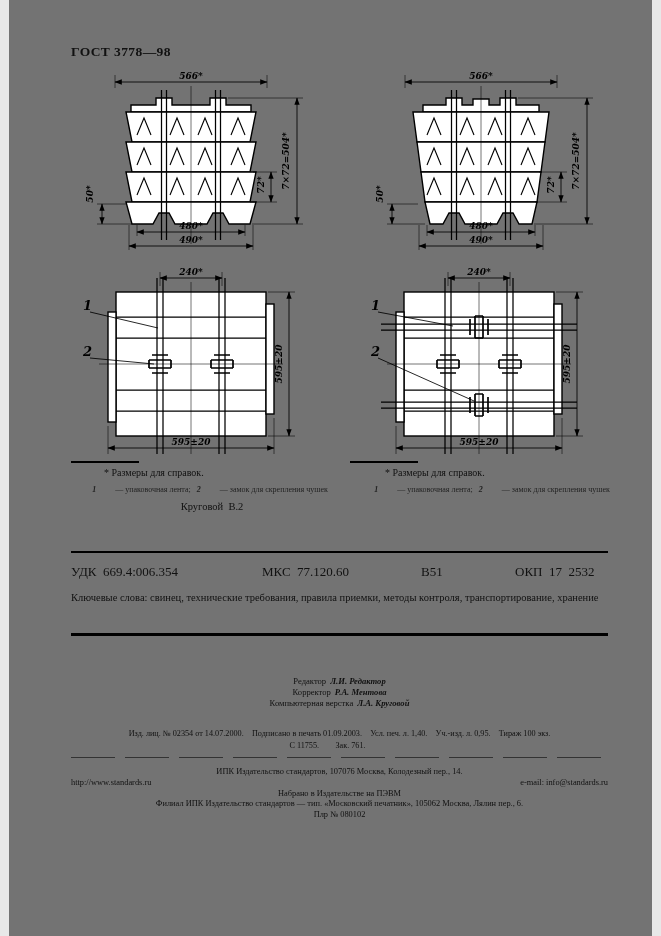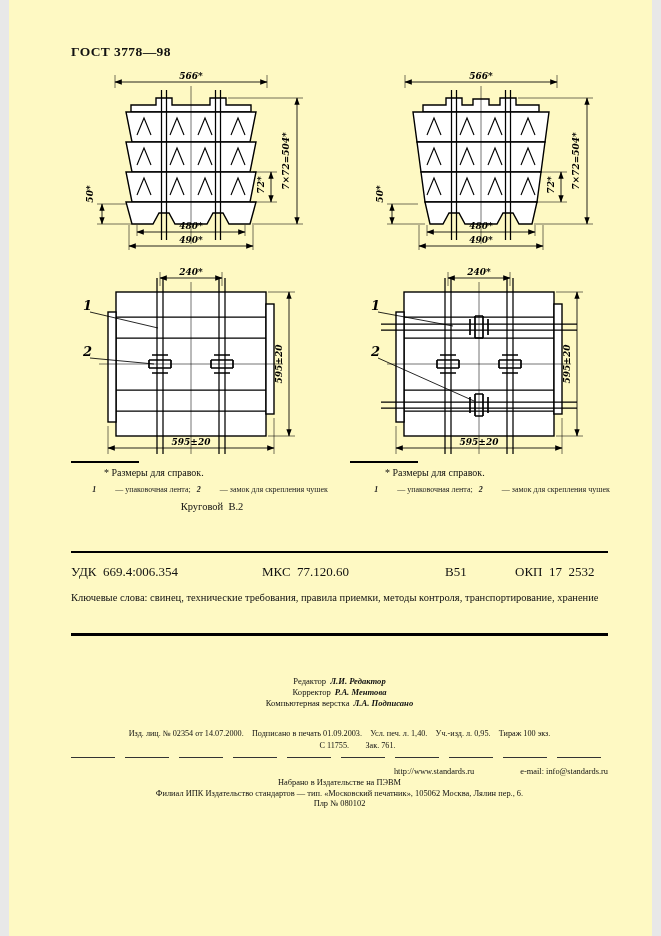--- a/index.html
+++ b/index.html
@@ -1,37 +1,37 @@
 <!DOCTYPE html>
 <html><head>
 <meta charset="utf-8">
 <style>
   html,body{margin:0;padding:0;background:#e8e8e8;}
-  .page{position:relative;width:643px;height:936px;background:#fef9c3;margin:0 auto;
+  .page{position:relative;width:643px;height:936px;background:#737373;margin:0 auto;
         font-family:"Liberation Serif","DejaVu Serif",serif;color:#111;overflow:hidden;}
   .abs{position:absolute;}
   .doc-header{left:62px;top:44px;font-size:13.5px;font-weight:bold;letter-spacing:.4px;}
   .pre{white-space:pre;}
   .center{text-align:center;}
   .rule{background:#000;}
   .fnrule{height:2.2px;width:68px;background:#000;}
   .footnote{font-size:10px;}
   .legend{font-size:8px;color:#222;}
   .legend .it{font-style:italic;font-weight:bold;}
   .legend .t{margin-left:19px;}
   .legend .n2{margin-left:6px;}
   .figcap{font-size:10.5px;}
   .udkrow{font-size:13px;}
   .keywords{font-size:10.5px;line-height:14px;text-align:justify;}
   .editors{font-size:8.6px;line-height:11.2px;}
   .editors .nm{font-style:italic;font-weight:bold;margin-left:4px;}
   .printline{font-size:8.2px;line-height:12px;}
   .dashrule{height:1.2px;background:repeating-linear-gradient(90deg,#333 0 44px,transparent 44px 54px);}
   .publisher{font-size:8.4px;line-height:10.8px;}
-  .weline{display:flex;justify-content:flex-end;gap:46px;}
+  .weline{display:flex;justify-content:space-between;gap:46px;}
   
   svg{display:block;}
   .o{fill:#fff;stroke:#000;stroke-width:1.4;stroke-linejoin:miter;}
   .m{fill:none;stroke:#000;stroke-width:1.1;}
   .s{fill:none;stroke:#000;stroke-width:1.25;}
   .lk{fill:none;stroke:#000;stroke-width:1.7;}
   .cl{fill:none;stroke:#000;stroke-width:.55;}
   .dl{fill:none;stroke:#000;stroke-width:.85;}
   .dt{font:italic 700 9px "DejaVu Serif",serif;fill:#000;}
   .pos{font:italic 700 13px "DejaVu Serif",serif;fill:#000;}
@@ -211,40 +211,41 @@
     <span class="it">1</span><span class="t">— упаковочная лента;</span><span class="it n2">2</span><span class="t">— замок для скрепления чушек</span>
   </div>
 
   <div class="abs figcap center pre" style="left:62px;top:501px;width:282px">Круговой  В.2</div>
 
   <div class="abs rule" style="left:62px;top:551px;width:537px;height:1.5px"></div>
 
   <div class="abs udkrow" style="left:0;top:564px;width:661px;height:14px">
     <span class="abs pre" style="left:62px">УДК  669.4:006.354</span>
     <span class="abs pre" style="left:253px">МКС  77.120.60</span>
-    <span class="abs pre" style="left:436px">В51</span>
+    <span class="abs pre" style="left:412px">В51</span>
     <span class="abs pre" style="left:506px">ОКП  17  2532</span>
   </div>
 
   <div class="abs keywords" style="left:62px;top:591px;width:540px">Ключевые слова: свинец, технические требования, правила приемки, методы контроля, транспортирование, хранение</div>
 
   <div class="abs rule" style="left:62px;top:633px;width:537px;height:2.5px"></div>
 
   <div class="abs editors center" style="left:62px;top:676px;width:537px">
     <div><span>Редактор</span><span class="nm">Л.И. Редактор</span></div>
     <div><span>Корректор</span><span class="nm">Р.А. Ментова</span></div>
-    <div><span>Компьютерная верстка</span><span class="nm">Л.А. Подписано</span></div>
+    <div><span>Компьютерная верстка</span><span class="nm">Л.А. Круговой</span></div>
   </div>
 
   <div class="abs printline center pre" style="left:40px;top:728px;width:581px">Изд. лиц. № 02354 от 14.07.2000.    Подписано в печать 01.09.2003.    Усл. печ. л. 1,40.    Уч.-изд. л. 0,95.    Тираж 100 экз.</div>
-  <div class="abs printline center pre" style="left:80px;top:740px;width:537px">С 11755.        Зак. 761.</div>
+  <div class="abs printline center pre" style="left:50px;top:740px;width:537px">С 11755.        Зак. 761.</div>
 
   <div class="abs dashrule" style="left:62px;top:757px;width:537px"></div>
 
   <div class="abs publisher center" style="left:62px;top:767px;width:537px">
+    <div>ИПК Издательство стандартов, 107076 Москва, Колодезный пер., 14.</div>
     <div class="weline">
       <span>http://www.standards.ru</span>
       <span>e-mail: info@standards.ru</span>
     </div>
     <div>Набрано в Издательстве на ПЭВМ</div>
     <div>Филиал ИПК Издательство стандартов — тип. «Московский печатник», 105062 Москва, Лялин пер., 6.</div>
     <div>Плр № 080102</div>
   </div>
 
 </div>

